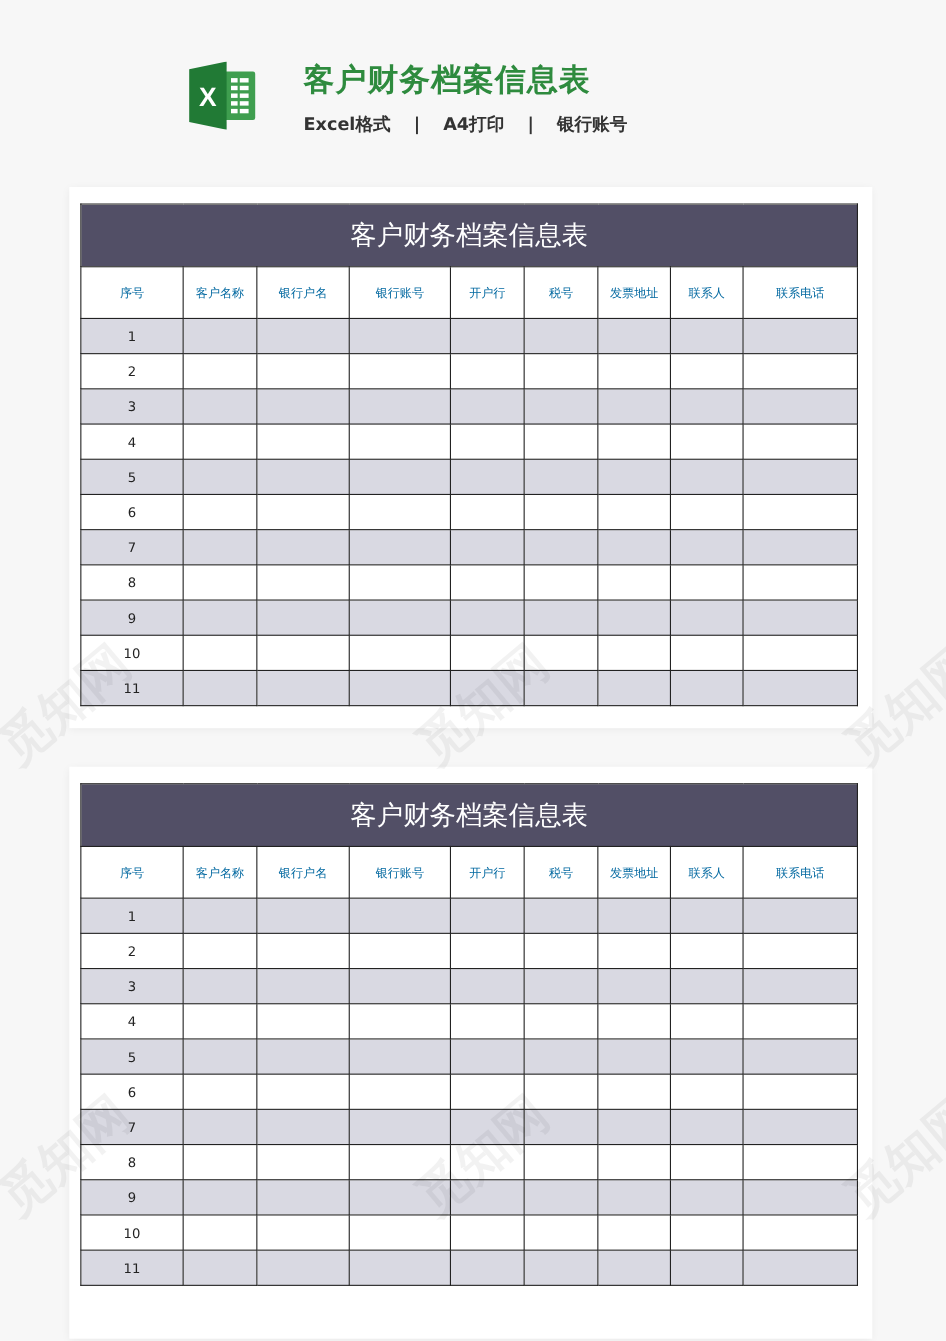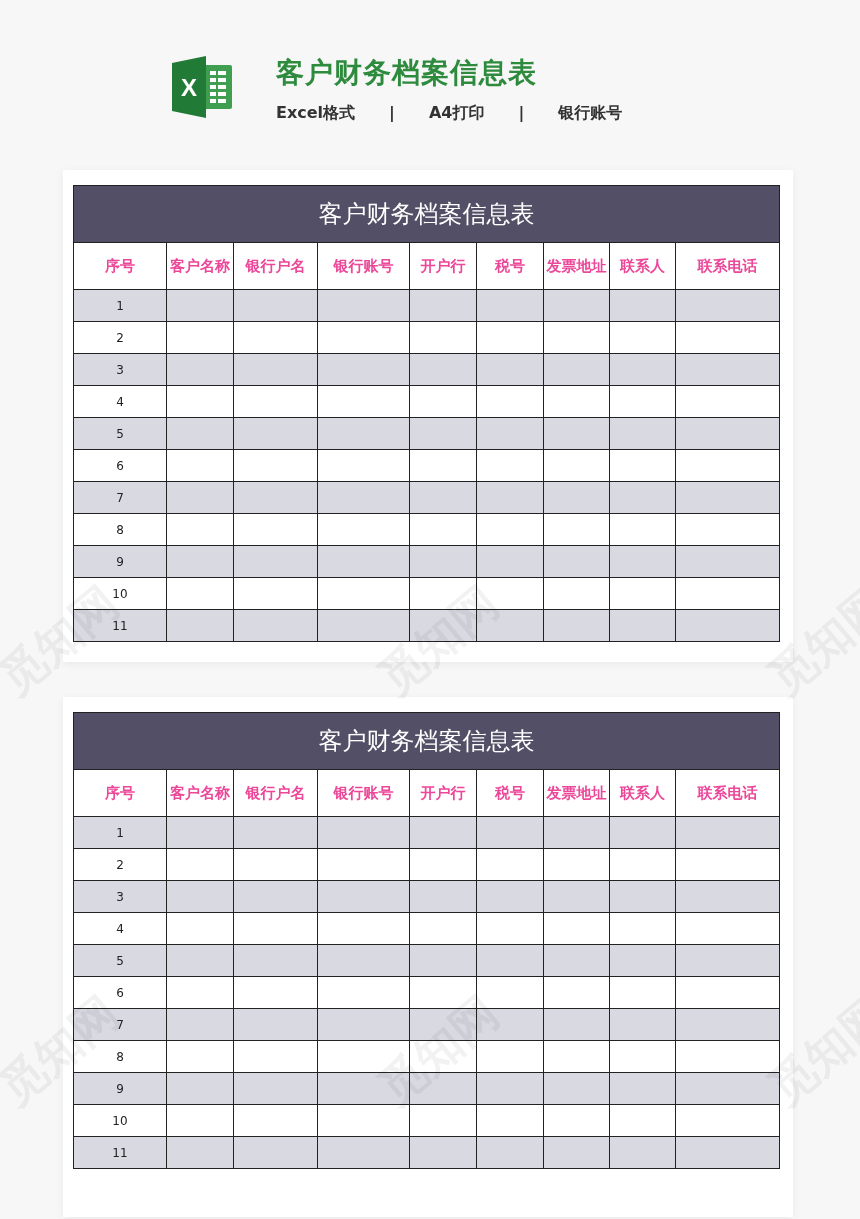--- a/index.html
+++ b/index.html
@@ -1,28 +1,28 @@
 <!DOCTYPE html>
 <html><head>
 <meta charset="utf-8">
 <style>
   html,body{margin:0;padding:0;}
   body{width:860px;height:1219px;background:#f7f7f7;position:relative;overflow:hidden;font-family:"DejaVu Sans","Liberation Sans",sans-serif;}
   .banner{position:absolute;left:0;top:0;width:860px;height:150px;}
   .xl-icon{position:absolute;left:170px;top:56px;width:64px;height:62px;}
   .doc-title{position:absolute;left:276px;top:54px;font-size:28px;font-weight:bold;color:#2e8b3e;letter-spacing:1px;white-space:nowrap;}
-  .doc-tags{position:absolute;left:276px;top:103px;font-size:16px;font-weight:bold;color:#333;white-space:nowrap;display:flex;gap:16px;}
+  .doc-tags{position:absolute;left:276px;top:103px;font-size:16px;font-weight:bold;color:#333;white-space:nowrap;display:flex;gap:3px;}
   .doc-tags .sep{margin:0 18px;}
   .card{position:absolute;left:63px;width:730px;background:#fff;box-shadow:0 2px 8px rgba(0,0,0,0.06);}
   .card1{top:170px;height:492px;}
   .card2{top:697px;height:520px;}
   table.sheet{position:absolute;left:10px;top:15px;border-collapse:collapse;table-layout:fixed;width:706px;}
   table.sheet td,table.sheet th{border:1.5px solid #222;padding:0;text-align:center;overflow:hidden;white-space:nowrap;}
   .title-row th{background:#524f66;color:#fff;height:56px;font-weight:normal;font-size:24px;}
-  .head-row th{background:#fff;color:#ec4899;height:46px;font-weight:bold;font-size:15px;}
+  .head-row th{background:#fff;color:#0369a1;height:46px;font-weight:normal;font-size:11px;}
   .data-row td{height:31px;font-size:12px;color:#222;}
   .data-row.shade td{background:#d9d9e2;}
   .data-row.plain td{background:#fff;}
   .clip{position:absolute;left:0;top:0;width:730px;height:473px;overflow:hidden;}
   .wm{position:absolute;color:rgba(0,0,0,0.05);font-size:46px;font-weight:bold;transform:rotate(-40deg);white-space:nowrap;pointer-events:none;}
 </style>
 </head>
 <body>
 
 <div class="banner">

